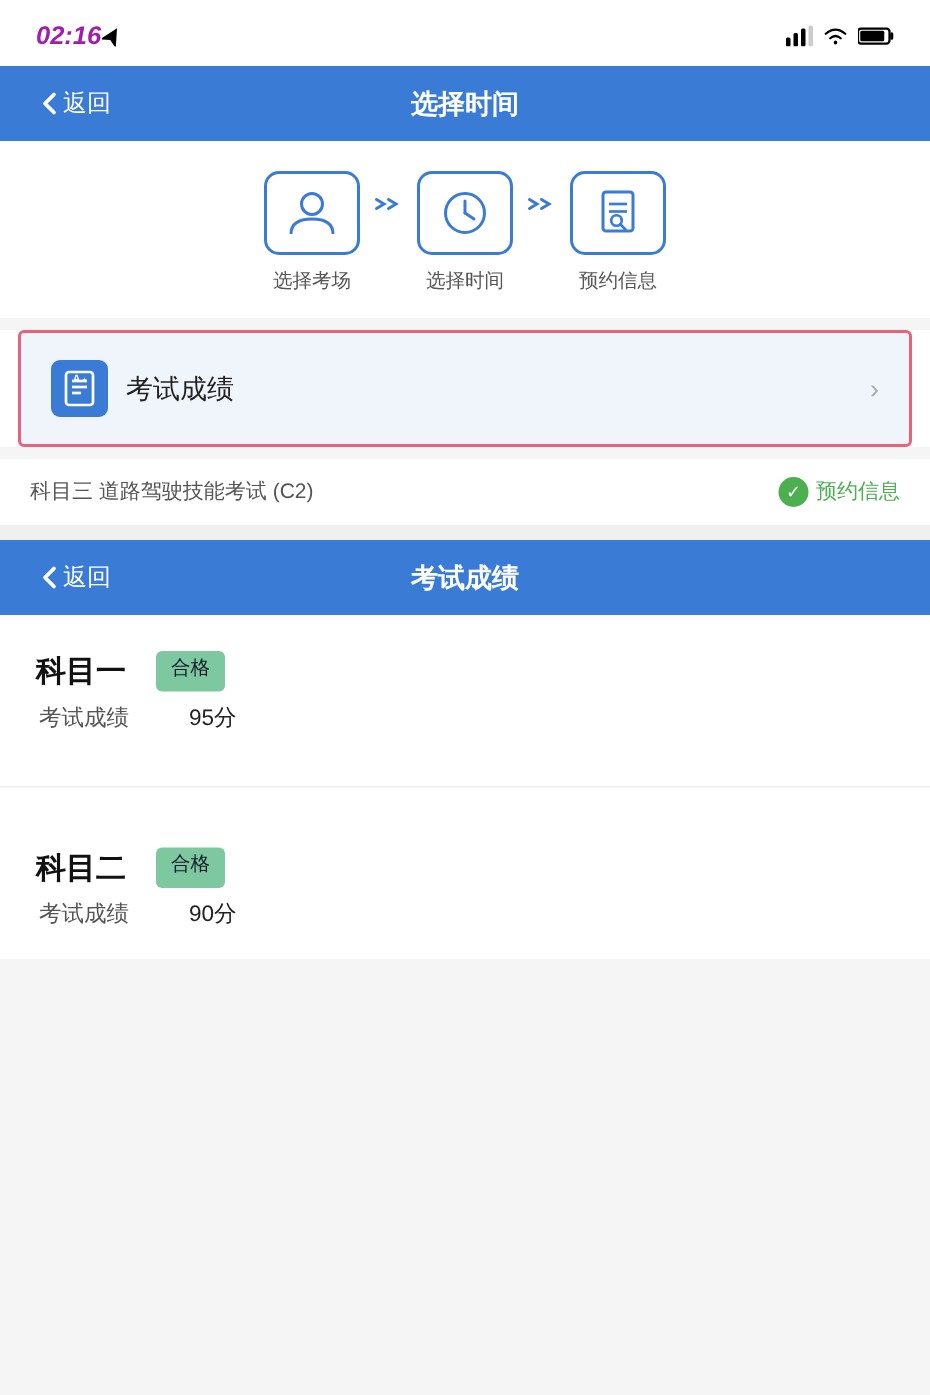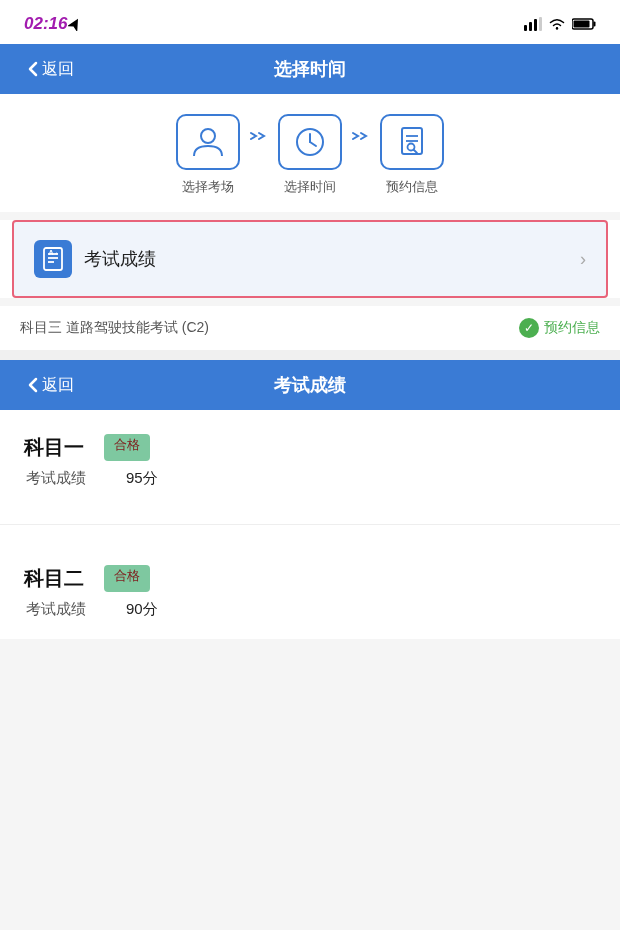--- a/index.html
+++ b/index.html
@@ -202,21 +202,21 @@
       gap: 20px;
       margin-bottom: 8px;
     }
     .score-subject {
       font-size: 20px;
       font-weight: 700;
       color: #111;
     }
     .pass-badge {
       background: #7ec8a0;
-      color: #7f1d1d;
+      color: #0f172a;
       font-size: 13px;
       padding: 2px 10px;
       border-radius: 4px;
     }
     .score-detail {
       font-size: 15px;
       color: #555;
       display: flex;
       gap: 40px;
       padding-left: 2px;

